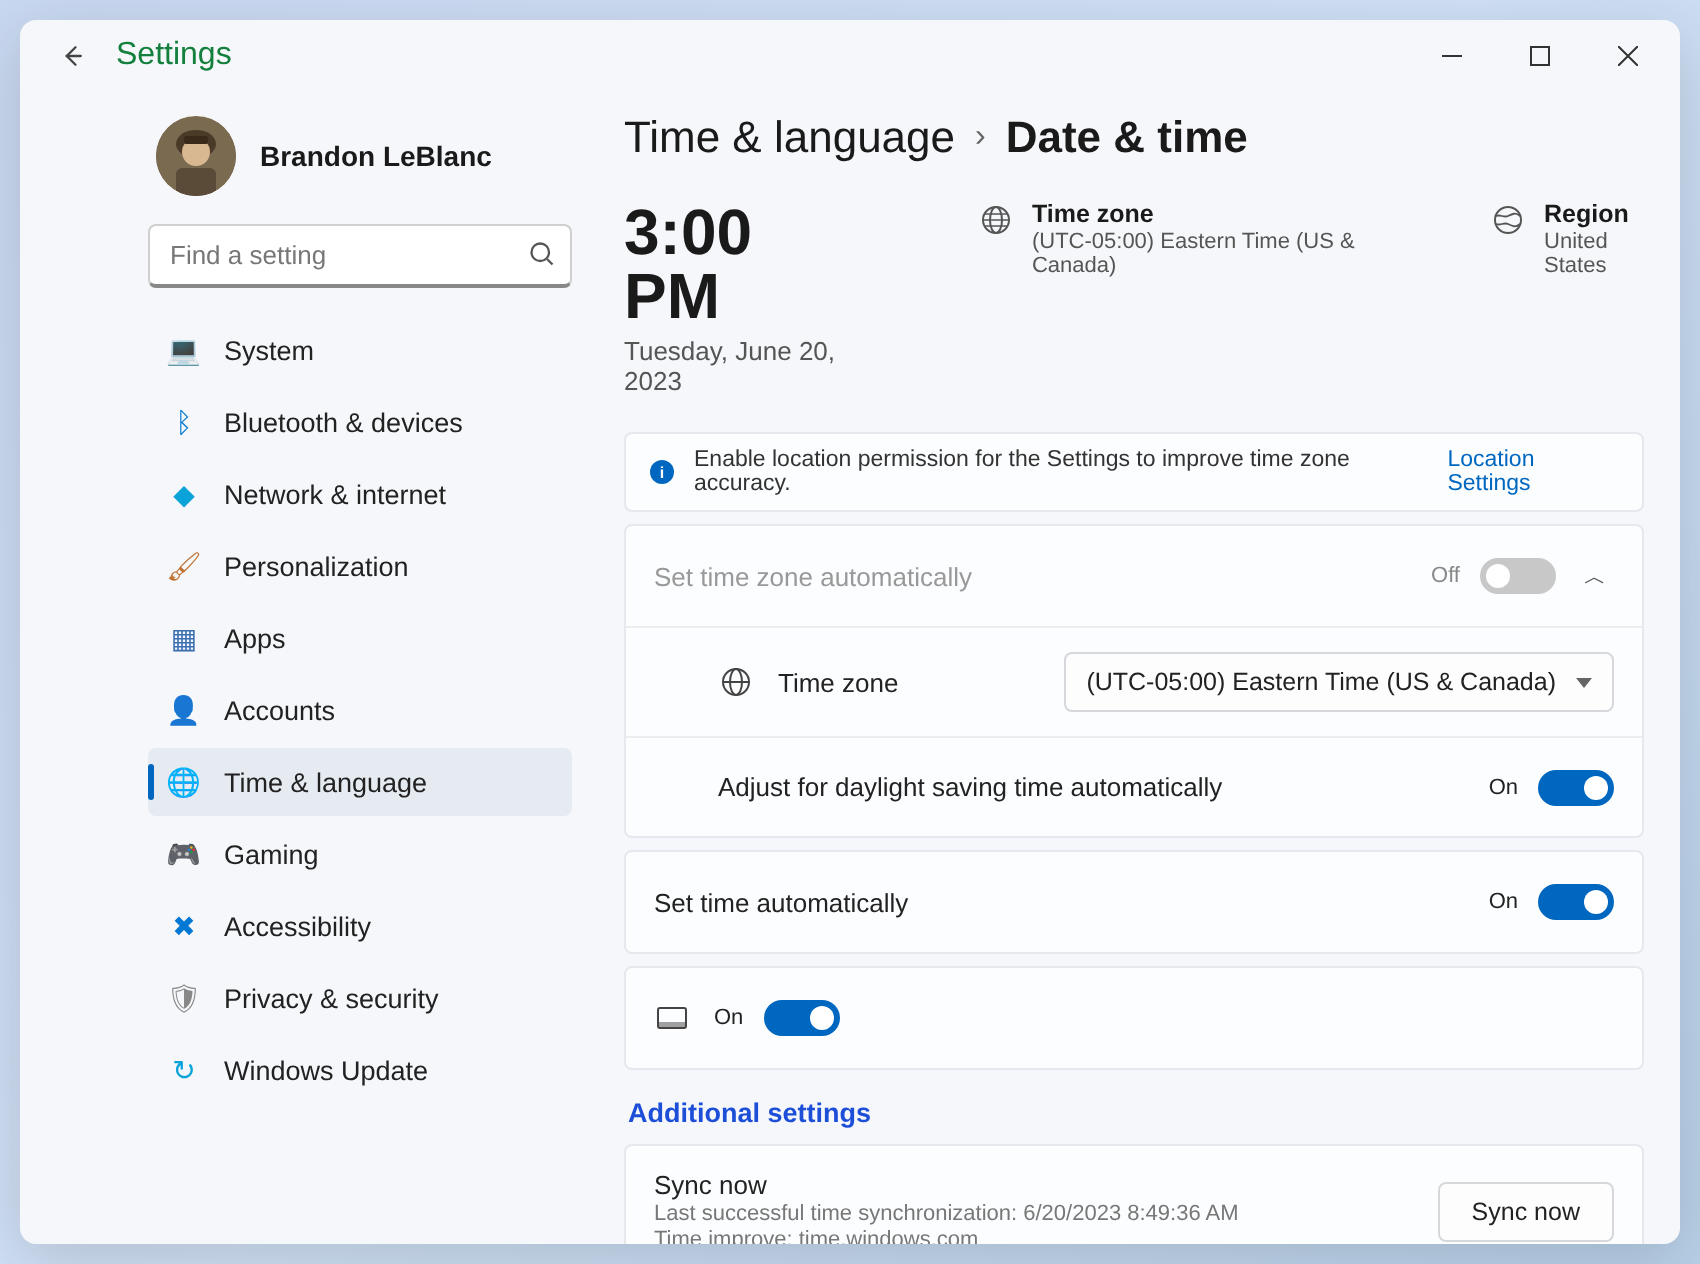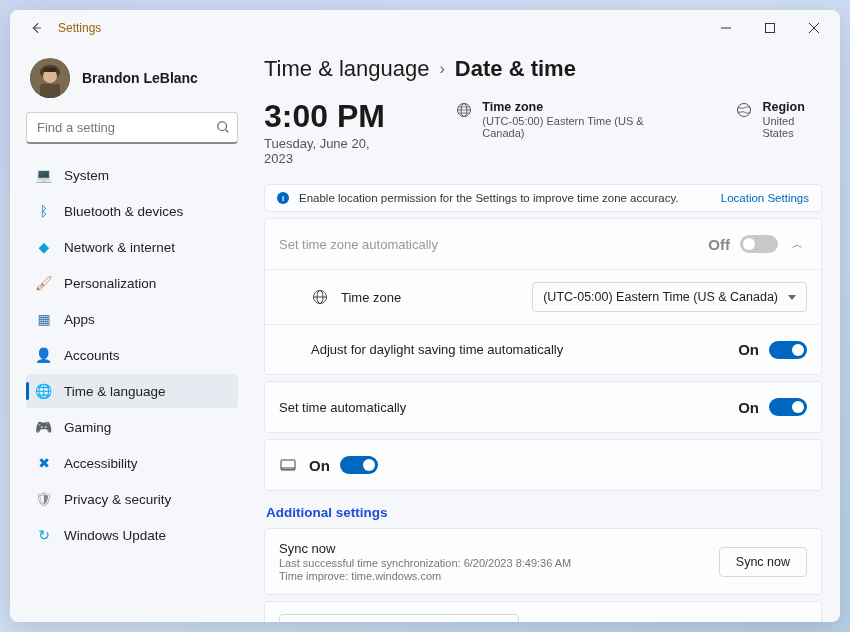--- a/index.html
+++ b/index.html
@@ -1,23 +1,23 @@
 <!DOCTYPE html>
 <html><head>
 <meta charset="utf-8">
 <style>
 * { margin: 0; padding: 0; box-sizing: border-box; font-family: 'Segoe UI', -apple-system, sans-serif; }
 body { background: linear-gradient(135deg, #c8d8f0 0%, #d0e0f5 50%, #b8d0e8 100%); width: 850px; height: 632px; overflow: hidden; display: flex; align-items: center; justify-content: center; }
 .window { width: 830px; height: 612px; background: #f5f7fa; border-radius: 8px; box-shadow: 0 8px 32px rgba(0,0,0,0.15); display: flex; flex-direction: column; overflow: hidden; position: relative; }
 .titlebar { height: 36px; display: flex; align-items: center; padding: 0 4px 0 12px; }
 .back-btn { width: 28px; height: 28px; display: flex; align-items: center; justify-content: center; border-radius: 4px; cursor: pointer; color: #444; }
-.title-text { margin-left: 8px; font-size: 12px; color: #a16207; }
+.title-text { margin-left: 8px; font-size: 16px; color: #15803d; }
 .wincontrols { margin-left: auto; display: flex; }
 .wincontrols div { width: 44px; height: 36px; display: flex; align-items: center; justify-content: center; color: #333; cursor: pointer; }
-.body { flex: 1; display: flex; overflow: hidden; }
+.body { flex: 1; display: flex; overflow: hidden; padding-left: 48px; }
 .sidebar { width: 238px; padding: 6px 10px 10px 16px; display: flex; flex-direction: column; overflow-y: auto; }
 .userrow { display: flex; align-items: center; gap: 12px; padding: 6px 4px 14px 4px; }
 .avatar { width: 40px; height: 40px; border-radius: 50%; background: radial-gradient(circle at 50% 30%, #d4b896 35%, #8a7050 36%, #6a5840 60%, #4a3a2a 100%); display: flex; align-items: center; justify-content: center; overflow: hidden; }
 .avatar svg { width: 40px; height: 40px; }
 .username { font-size: 14px; font-weight: 600; color: #1a1a1a; }
 .searchbox { position: relative; margin: 0 0 14px 0; }
 .searchbox input { width: 100%; height: 32px; padding: 0 32px 0 10px; border: 1px solid #d0d0d0; border-bottom: 2px solid #888; border-radius: 4px; background: #fff; font-size: 13px; color: #333; outline: none; }
 .searchbox input::placeholder { color: #777; }
 .search-icon { position: absolute; right: 8px; top: 8px; color: #555; }
 .navlist { display: flex; flex-direction: column; gap: 2px; }
@@ -44,21 +44,21 @@
 .banner .link { margin-left: auto; color: #0067c0; cursor: pointer; }
 .card { background: #fcfdfe; border: 1px solid #e5e8ec; border-radius: 4px; margin-bottom: 6px; }
 .row { display: flex; align-items: center; padding: 12px 14px; min-height: 50px; gap: 12px; }
 .row + .row { border-top: 1px solid #ececec; }
 .row .ricon { width: 18px; color: #444; flex-shrink: 0; display:flex;align-items:center;justify-content:center; }
 .row .rtext { flex: 1; }
 .row .rtitle { font-size: 13px; color: #222; }
 .row .rtitle.dim { color: #999; }
 .row .rsub { font-size: 11px; color: #777; margin-top: 1px; }
 .row .rright { display: flex; align-items: center; gap: 10px; }
-.onlabel { font-size: 15px; color: #222; font-weight: bold; }
+.onlabel { font-size: 11px; color: #222; }
 .onlabel.off { color: #888; }
 .toggle { width: 38px; height: 18px; border-radius: 10px; position: relative; cursor: pointer; }
 .toggle.on { background: #0067c0; }
 .toggle.off { background: #c8c8c8; }
 .toggle::after { content: ''; position: absolute; width: 12px; height: 12px; border-radius: 50%; background: #fff; top: 3px; }
 .toggle.on::after { right: 3px; }
 .toggle.off::after { left: 3px; }
 .chevbtn { color: #555; font-size: 11px; cursor: pointer; padding: 4px; }
 .select { height: 30px; padding: 0 28px 0 10px; border: 1px solid #d6d8dc; border-radius: 4px; background: #fdfdfe; font-size: 12.5px; color: #222; display: flex; align-items: center; min-width: 240px; position: relative; cursor: pointer; }
 .select::after { content: ''; position: absolute; right: 10px; top: 12px; border-left: 4px solid transparent; border-right: 4px solid transparent; border-top: 5px solid #666; }

